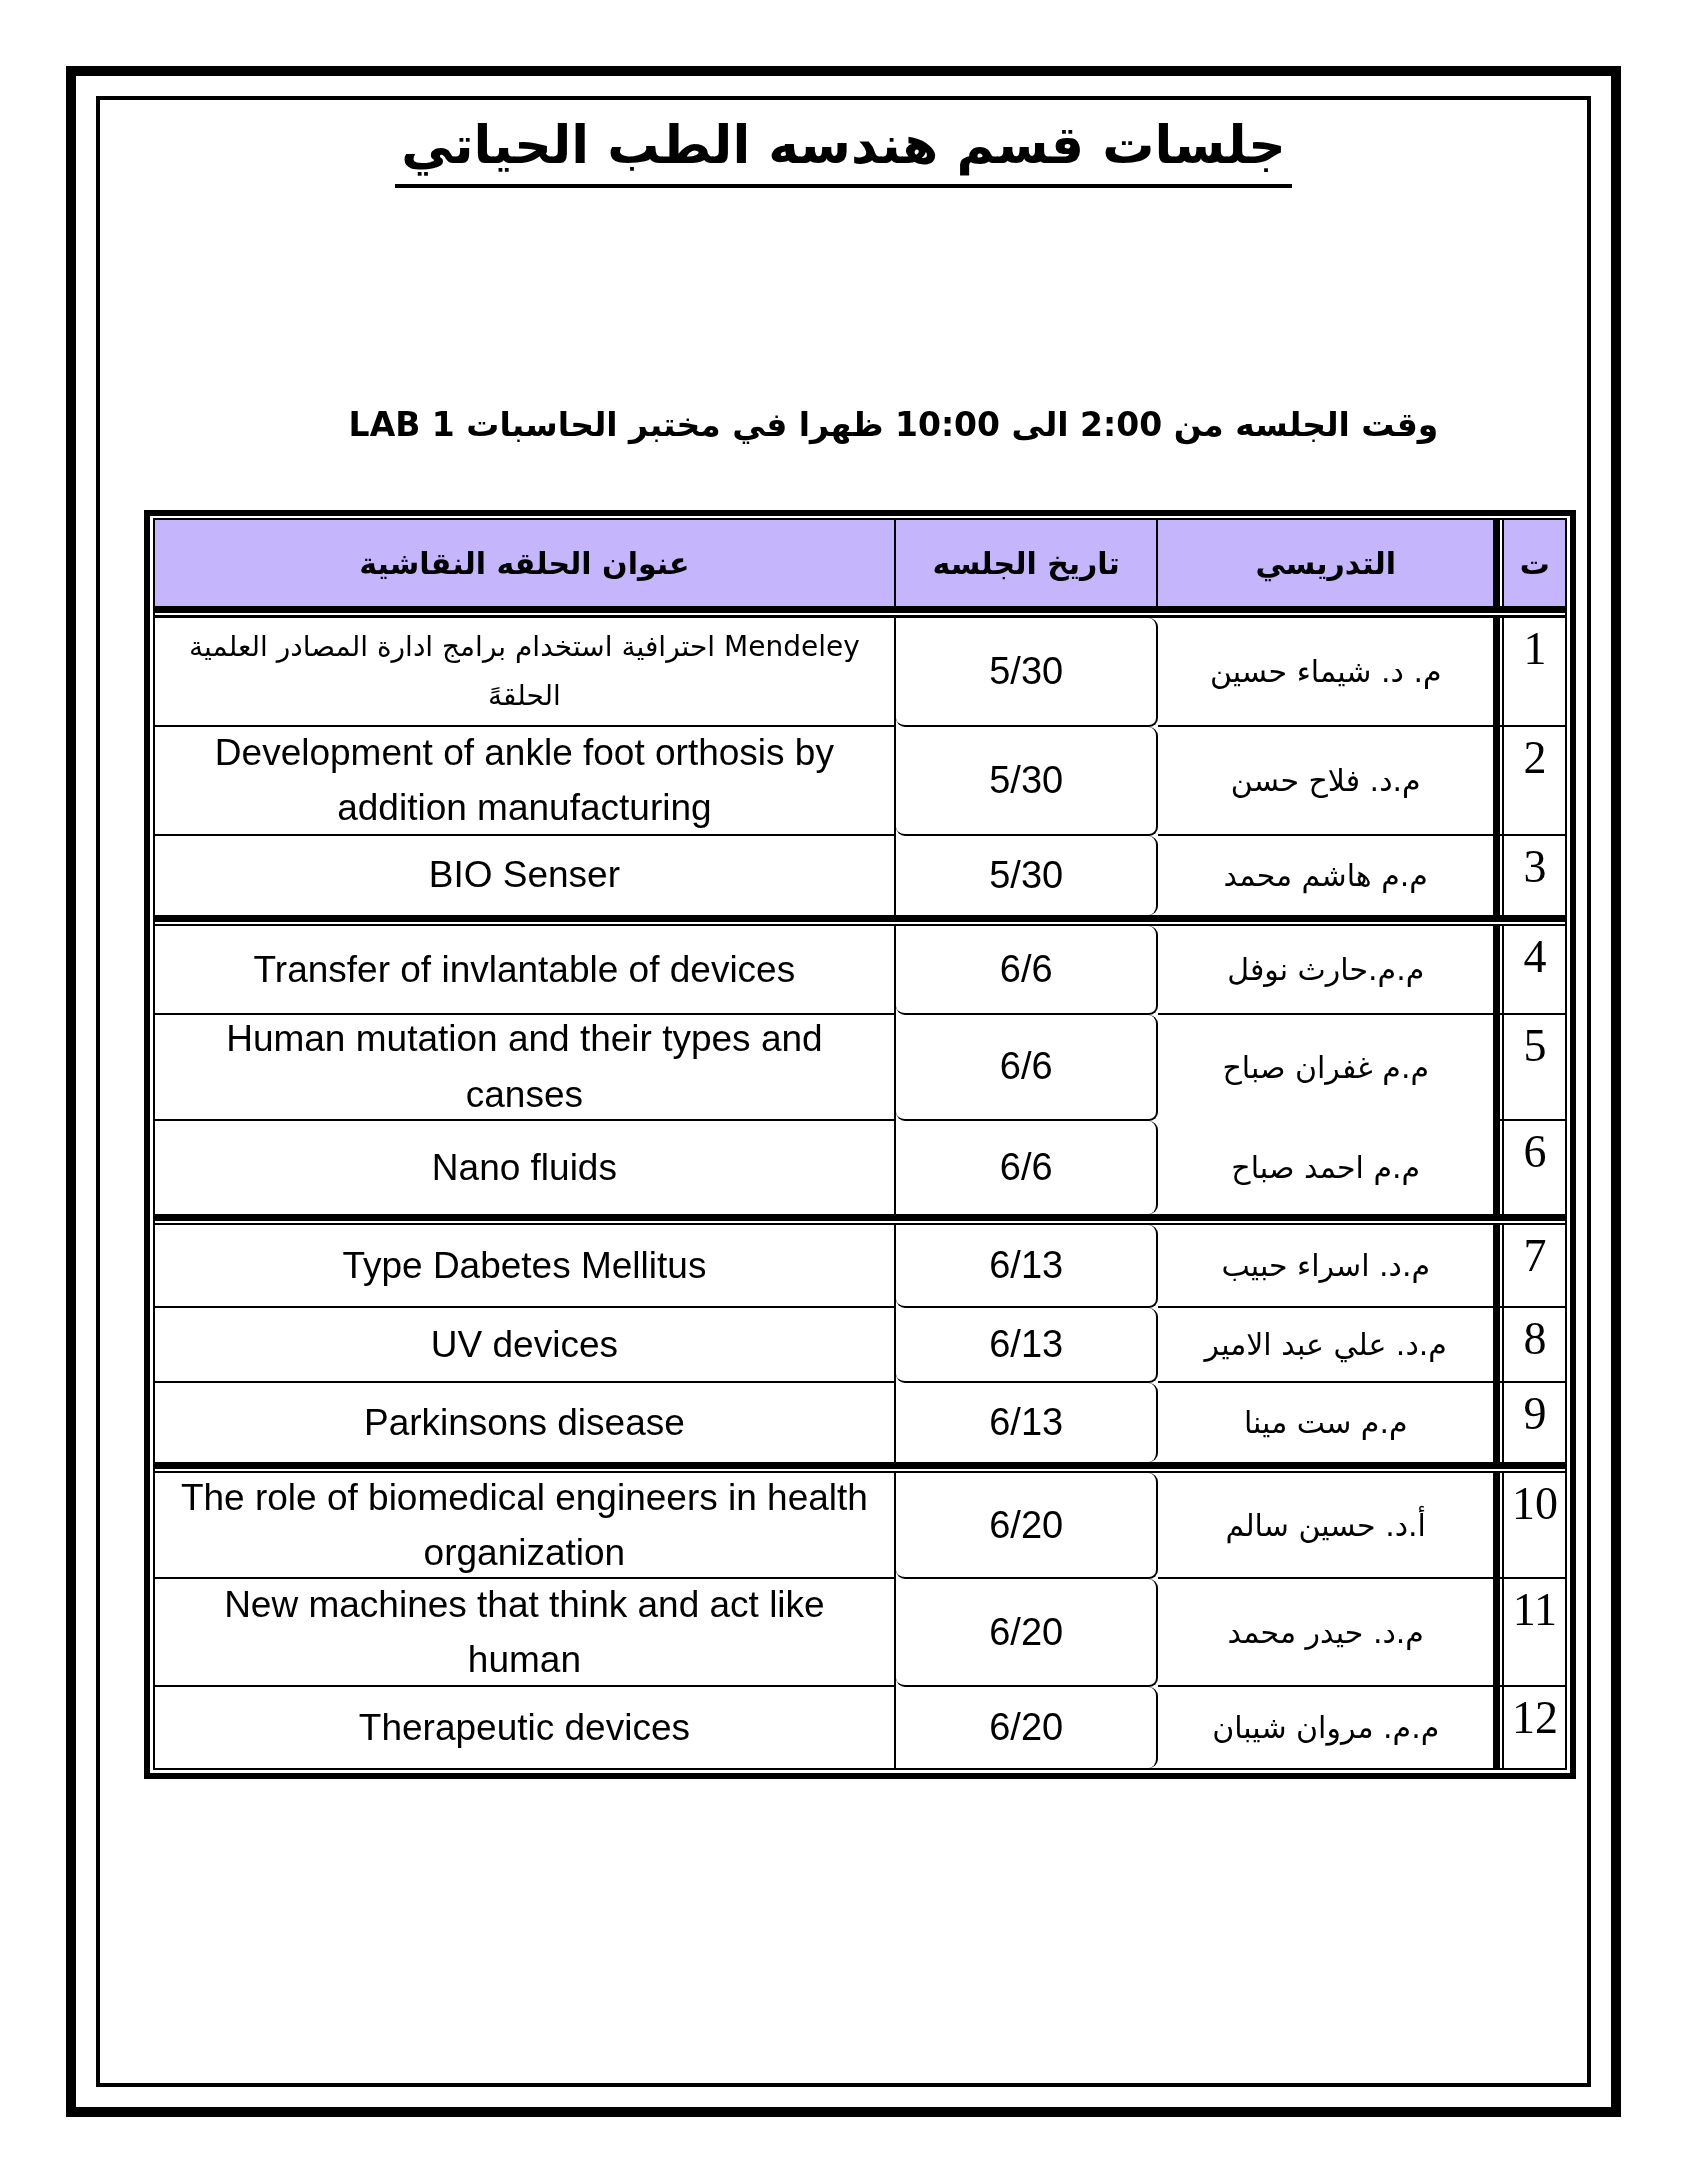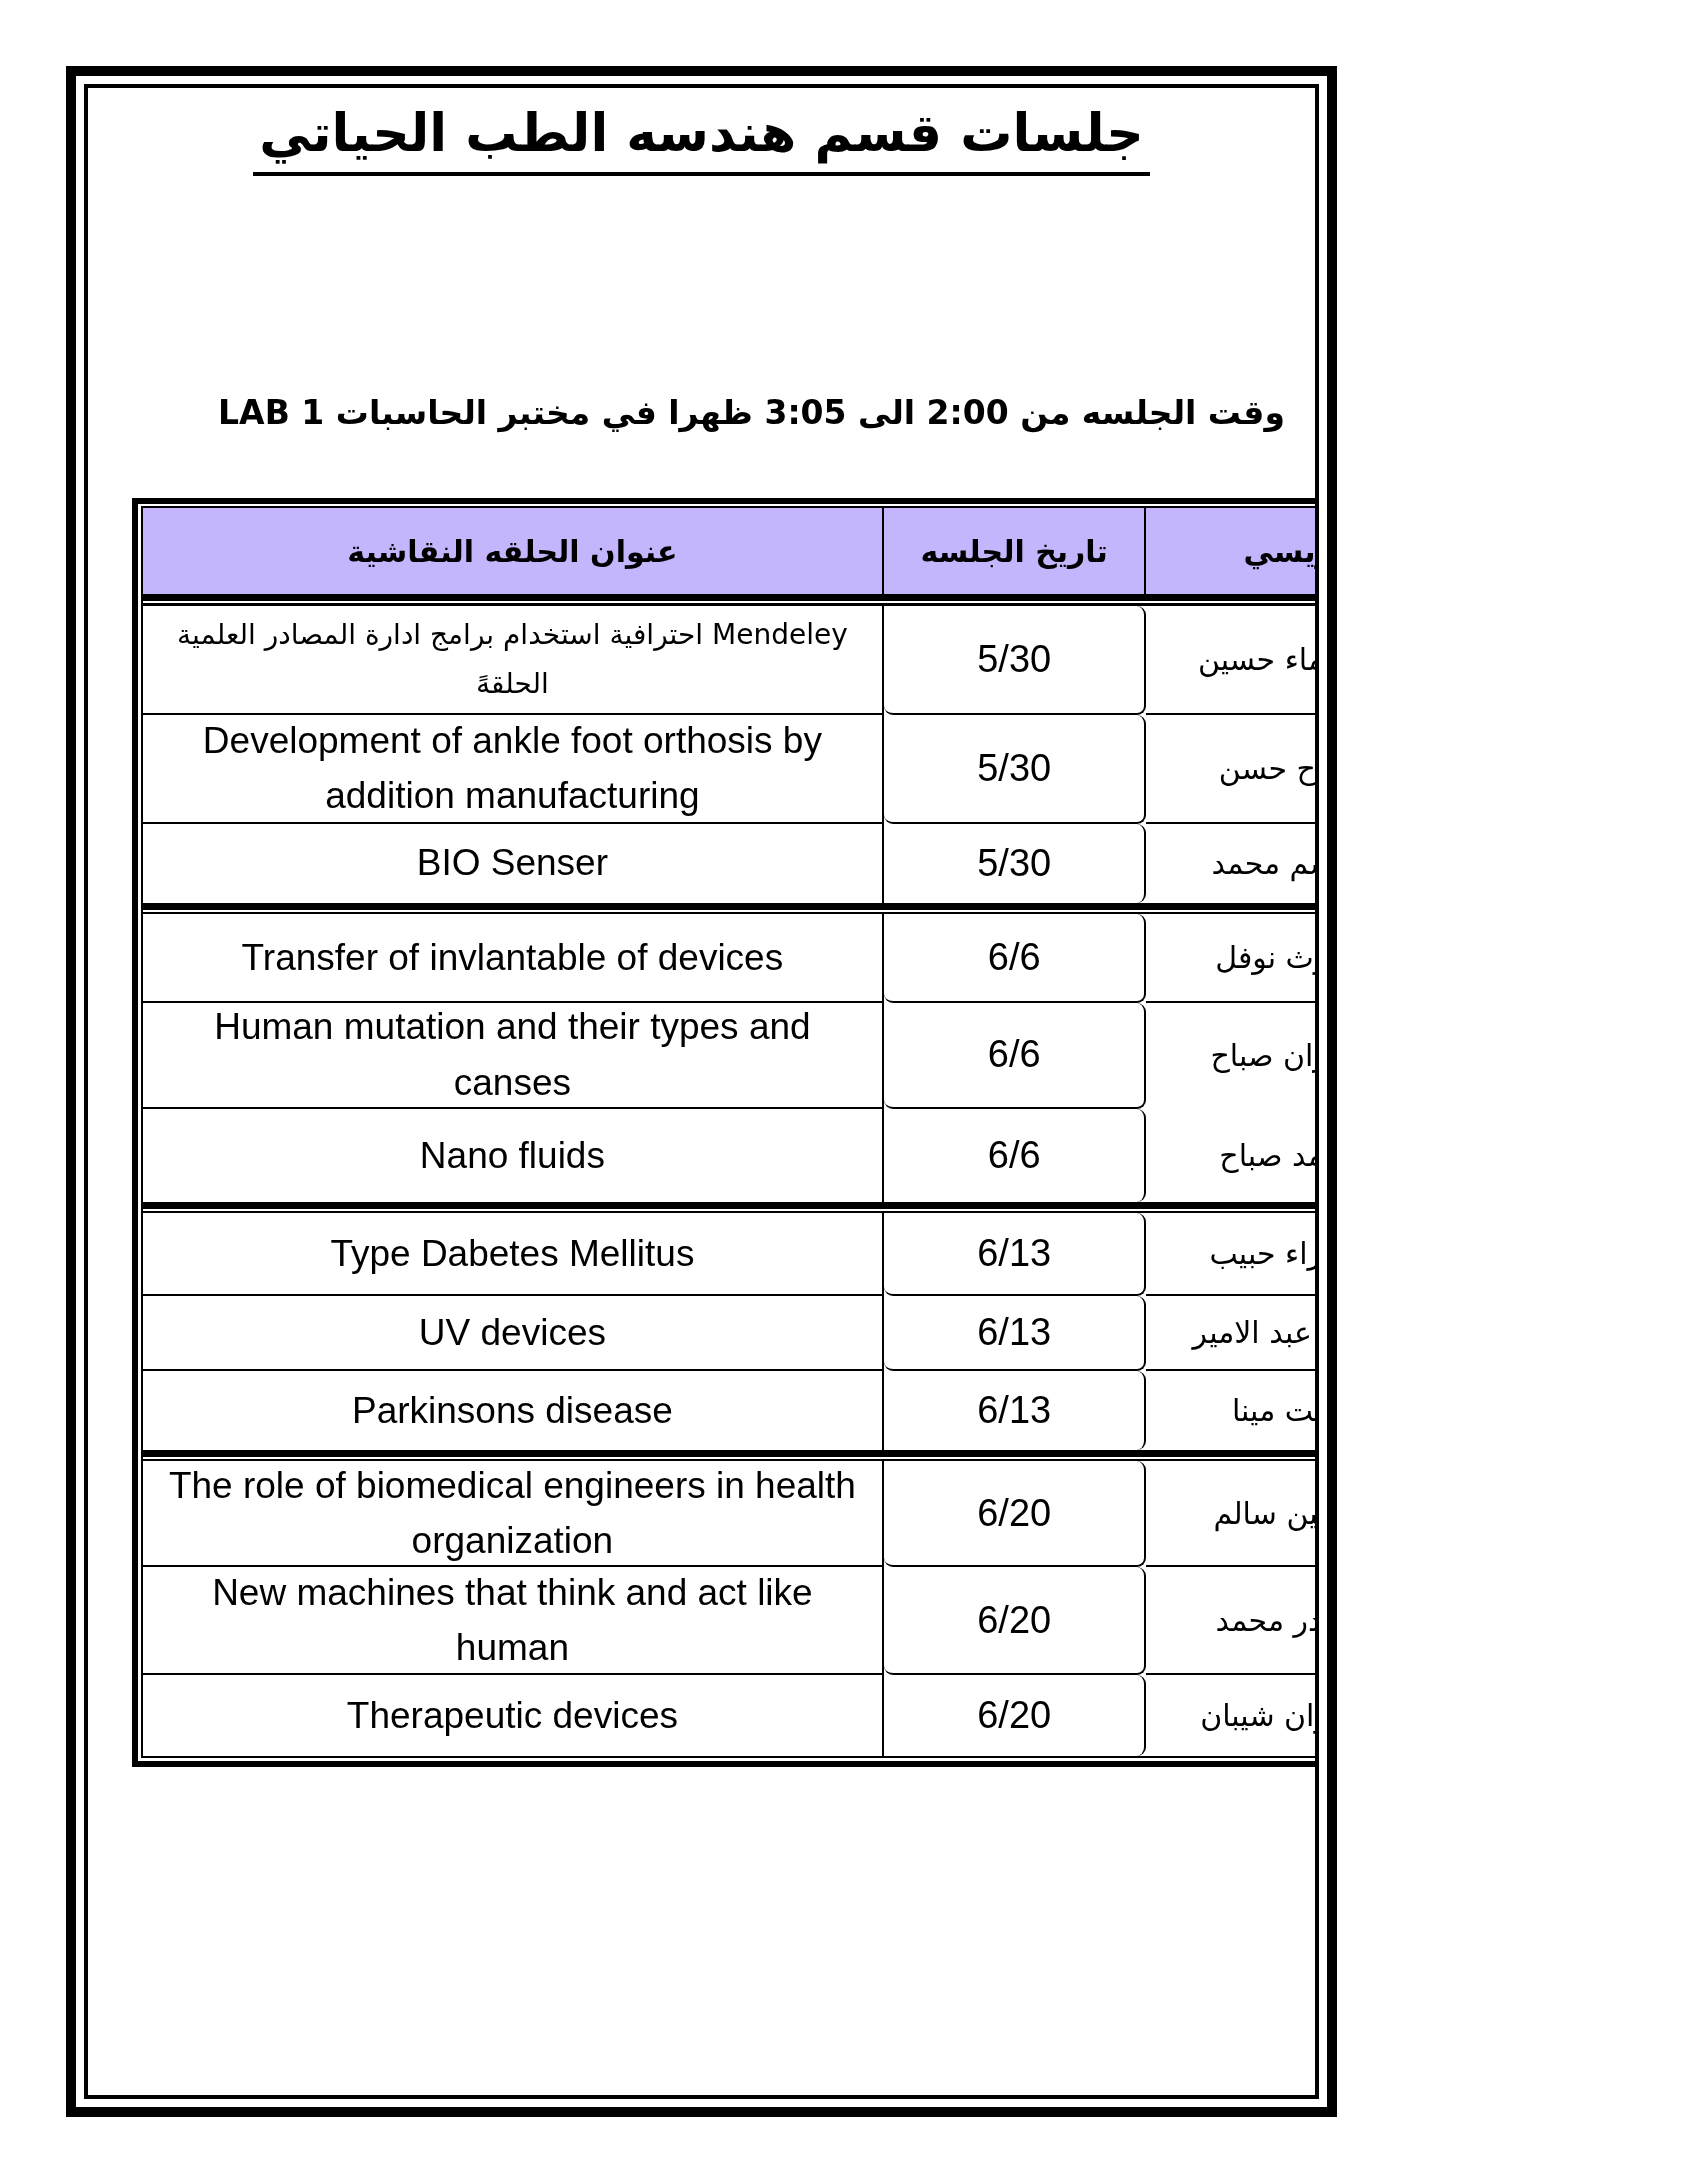--- a/index.html
+++ b/index.html
@@ -4,22 +4,22 @@
 <style>
   html,body { margin:0; padding:0; }
   body {
     width:1687px; height:2183px; position:relative;
     background:#ffffff; color:#000;
     font-family:"DejaVu Sans", sans-serif;
   }
   
   .page-frame {
     position:absolute; left:66px; top:66px;
-    width:1271px; height:2051px;
-    border:10.6px solid #000; box-sizing:border-box; padding:8px;
+    width:1555px; height:2051px;
+    border:10.6px solid #000; box-sizing:border-box; padding:20px;
   }
   .page-frame-inner {
     width:100%; height:100%; box-sizing:border-box;
     border:4.6px solid #000;
     overflow:hidden;
   }
   
   .doc-title-wrap { margin-top:16px; text-align:center; }
   .doc-title-text {
     display:inline-block;
@@ -90,21 +90,21 @@
 </head>
 <body>
 
 <div class="page-frame">
   <div class="page-frame-inner">
 
     <div class="doc-title-wrap">
       <span class="doc-title-text">جلسات قسم هندسه الطب الحياتي</span>
     </div>
 
-    <div class="session-note">وقت الجلسه من 2:00 الى 3:05 ظهرا في مختبر الحاسبات LAB 1</div>
+    <div class="session-note">وقت الجلسه من 2:00 الى 10:00 ظهرا في مختبر الحاسبات LAB 1</div>
 
     <div class="bio-table">
       <div class="bio-table-inner">
 
         <div class="tcell thead-cell bR">عنوان الحلقه النقاشية</div>
         <div class="tcell thead-cell bR">تاريخ الجلسه</div>
         <div class="tcell thead-cell">التدريسي</div>
         <div class="tcell vdiv"></div>
         <div class="tcell thead-cell">ت</div>
 

